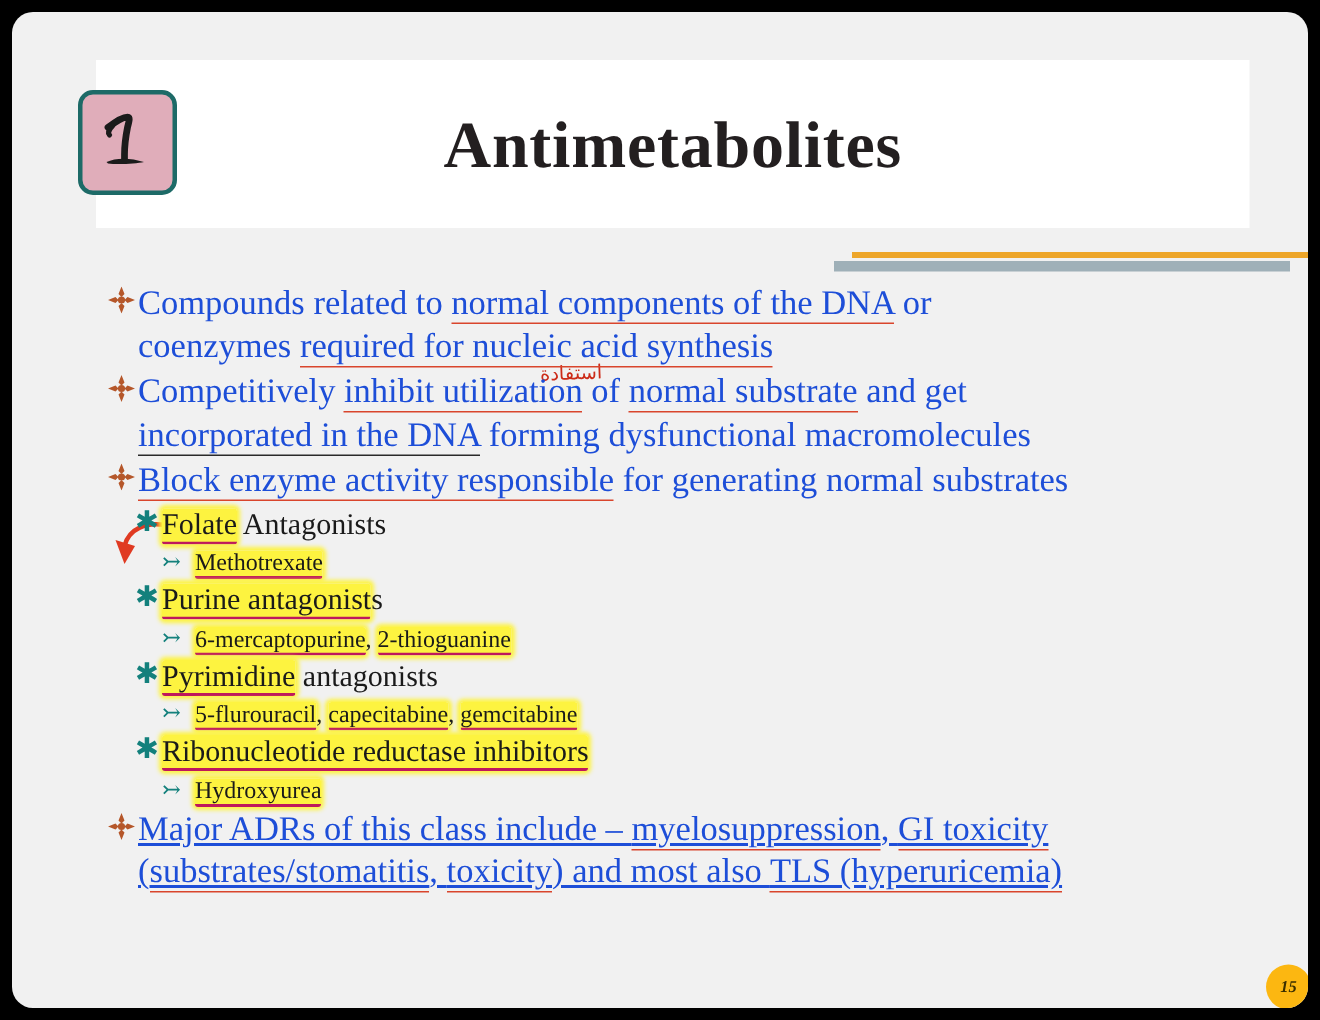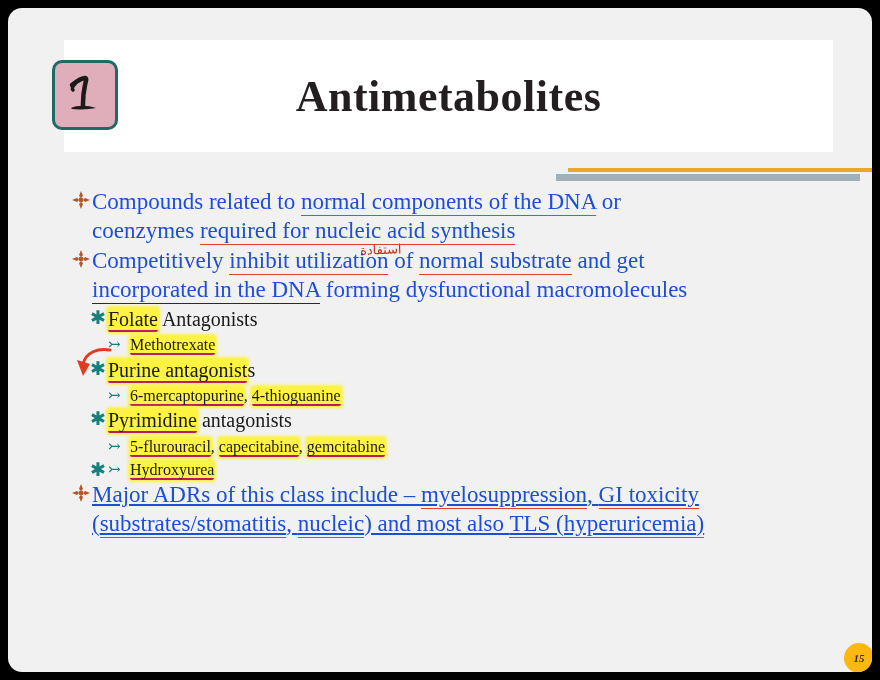--- a/index.html
+++ b/index.html
@@ -236,63 +236,70 @@
 
     <div class="lvl1">
       <svg class="b1" viewBox="0 0 18 18">
         <path d="M9 0 L11 5 L9 7 L7 5 Z M18 9 L13 11 L11 9 L13 7 Z M9 18 L7 13 L9 11 L11 13 Z M0 9 L5 7 L7 9 L5 11 Z" fill="#b5572a"></path>
         <circle cx="9" cy="9" r="2.4" fill="#b5572a"></circle>
       </svg>
       <span>Competitively </span><span class="u-red">inhibit utilization</span><span> of </span><span class="u-red">normal substrate</span><span> and get</span><br>
       <span class="u-dark">incorporated in the DNA</span><span> forming dysfunctional macromolecules</span>
     </div>
 
+    <div class="lvl1">
+      <svg class="b1" viewBox="0 0 18 18">
+        <path d="M9 0 L11 5 L9 7 L7 5 Z M18 9 L13 11 L11 9 L13 7 Z M9 18 L7 13 L9 11 L11 13 Z M0 9 L5 7 L7 9 L5 11 Z" fill="#b5572a"></path>
+        <circle cx="9" cy="9" r="2.4" fill="#b5572a"></circle>
+      </svg>
+      <span class="u-red">Block enzyme activity responsible</span><span> for generating normal substrates</span>
+    </div>
 
     <div class="lvl2">
       <span class="b2">✱</span>
       <span class="hl-u">Folate</span><span> Antagonists</span>
     </div>
     <div class="lvl3">
       <span class="b3">↣</span>
       <span class="hl-u">Methotrexate</span>
     </div>
 
     <div class="lvl2">
       <span class="b2">✱</span>
       <span class="hl-u">Purine antagonist</span><span>s</span>
     </div>
     <div class="lvl3">
       <span class="b3">↣</span>
-      <span class="hl-u">6-mercaptopurine</span><span>, </span><span class="hl-u">4-thioguanine</span>
+      <span class="hl-u">6-mercaptopurine</span><span>, </span><span class="hl-u">2-thioguanine</span>
     </div>
 
     <div class="lvl2">
       <span class="b2">✱</span>
       <span class="hl-u">Pyrimidine</span><span> antagonists</span>
     </div>
     <div class="lvl3">
       <span class="b3">↣</span>
       <span class="hl-u">5-flurouracil</span><span>, </span><span class="hl-u">capecitabine</span><span>, </span><span class="hl-u">gemcitabine</span>
     </div>
 
     <div class="lvl2">
       <span class="b2">✱</span>
-      <span></span>
+      <span class="hl-u">Ribonucleotide reductase inhibitors</span><span></span>
     </div>
     <div class="lvl3">
       <span class="b3">↣</span>
       <span class="hl-u">Hydroxyurea</span>
     </div>
 
     <div class="lvl1" style="margin-top:2px;text-decoration:underline;">
       <svg class="b1" viewBox="0 0 18 18">
         <path d="M9 0 L11 5 L9 7 L7 5 Z M18 9 L13 11 L11 9 L13 7 Z M9 18 L7 13 L9 11 L11 13 Z M0 9 L5 7 L7 9 L5 11 Z" fill="#b5572a"></path>
         <circle cx="9" cy="9" r="2.4" fill="#b5572a"></circle>
       </svg>
       <span>Major ADRs of this class include – </span><span class="u-red">myelosuppression</span><span>, </span><span class="u-red">GI toxicity</span><br>
-      <span>(</span><span class="u-red">substrates/stomatitis</span><span>, </span><span class="u-red">nucleic</span><span>) and most also </span><span class="u-red">TLS (hyperuricemia)</span>
+      <span>(</span><span class="u-red">substrates/stomatitis</span><span>, </span><span class="u-red">toxicity</span><span>) and most also </span><span class="u-red">TLS (hyperuricemia)</span>
     </div>
 
   </div>
 
   <div class="page-num">15</div>
 
 </div>
 
 </body></html>

